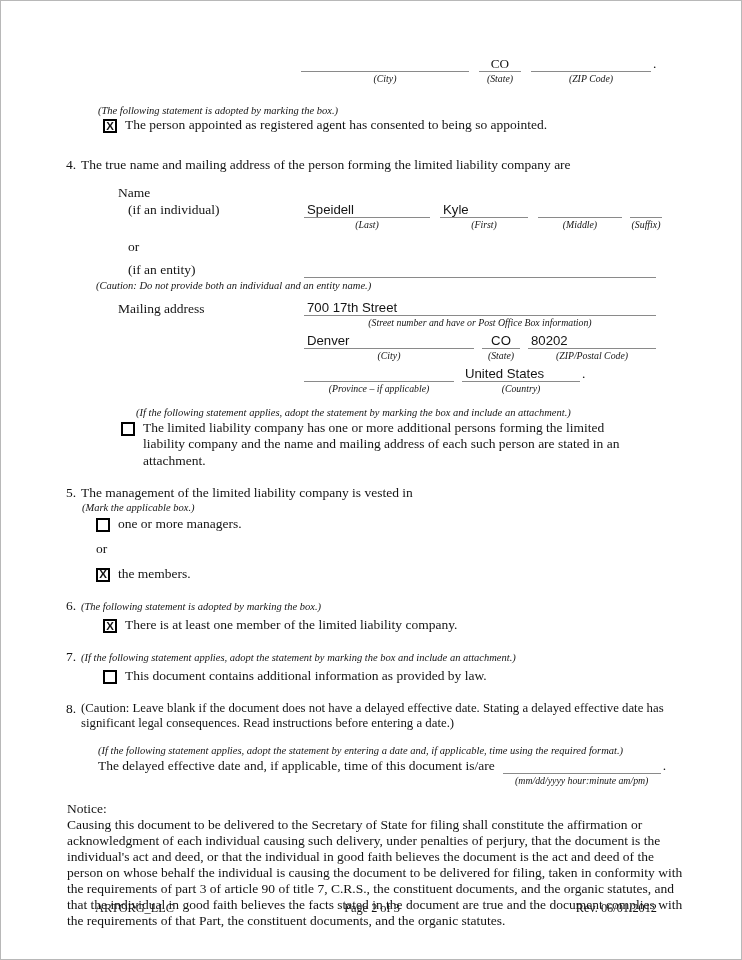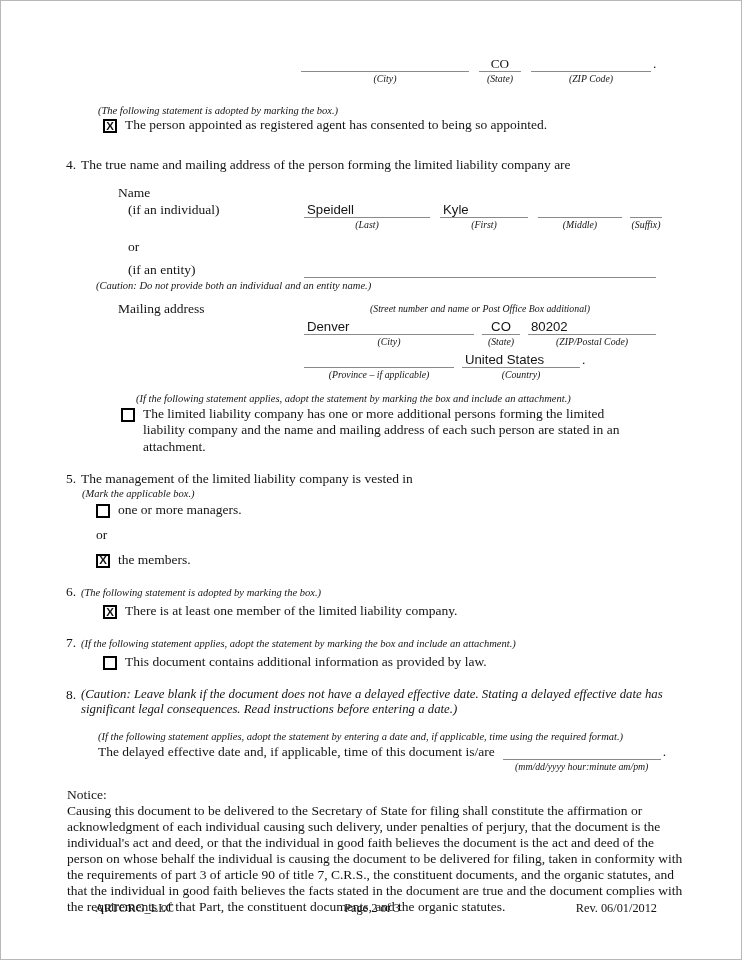--- a/index.html
+++ b/index.html
@@ -11,21 +11,21 @@
     border:1px solid #b8b8b8;
     font-family:"Liberation Serif","DejaVu Serif",serif;
     color:#141414;
     font-size:13.5px;
     overflow:hidden;
   }
   .serifbody { line-height:1.18; }
   .num { display:inline-block; width:15px; }
   .itemrow { margin-left:65px; }
   .instr { font-style:italic; font-size:10.5px; color:#141414; }
-  .instr-lg { font-style:italic; font-size:12.8px; line-height:1.25; }
+  .instr-lg { font-size:12.8px; line-height:1.25; }
   
   .fld { display:inline-flex; flex-direction:column; vertical-align:bottom; }
   .fline {
     display:flex; align-items:flex-end;
     height:17px;
     border-bottom:1.5px solid #8a8a8a;
   }
   .val {
     font-family:"Liberation Sans","DejaVu Sans",sans-serif;
     font-size:13.2px; padding:0 3px; white-space:nowrap; line-height:15px;
@@ -139,21 +139,24 @@
           <span class="val"></span>
         </span>
     </span>
   </div>
   <div class="instr" style="margin:2px 0 0 95px">(Caution:  Do not provide both an individual and an entity name.)</div>
 
   <div class="flexrow" style="margin:8px 0 0 117px; align-items:flex-start">
     <div class="labelcell" style="width:186px; padding-top:2px">Mailing address</div>
     <div>
       <span class="fld" style="width:352px">
-        <span class="cap">(Street number and name or Post Office Box additional)</span>
+        <span class="fline">
+            <span class="val">700 17th Street</span>
+          </span>
+        <span class="cap">(Street number and have or Post Office Box information)</span>
       </span>
       <div class="flexrow" style="margin-top:3px">
         <span class="fld" style="width:170px">
           <span class="fline">
               <span class="val">Denver</span>
             </span>
           <span class="cap">(City)</span>
         </span>
         <span class="gap8"></span>
         <span class="fld" style="width:38px">

